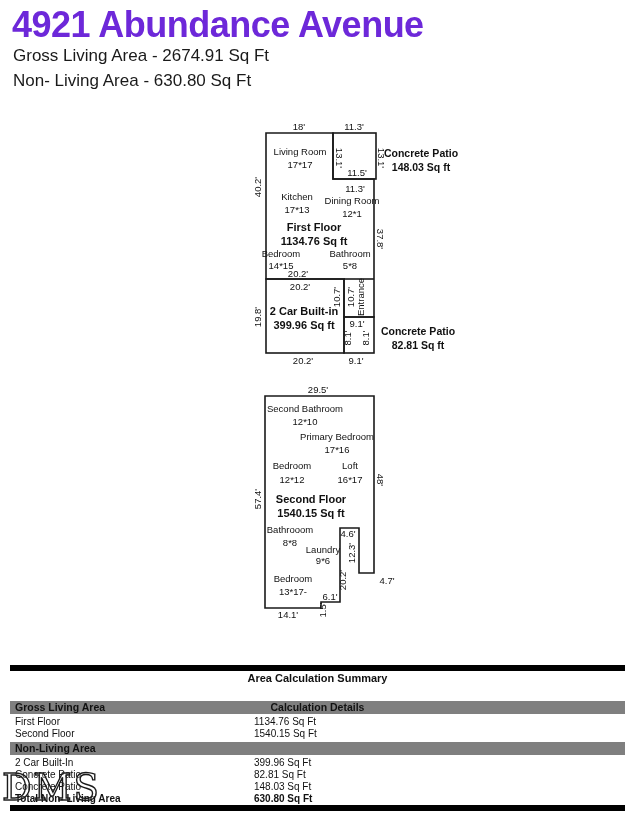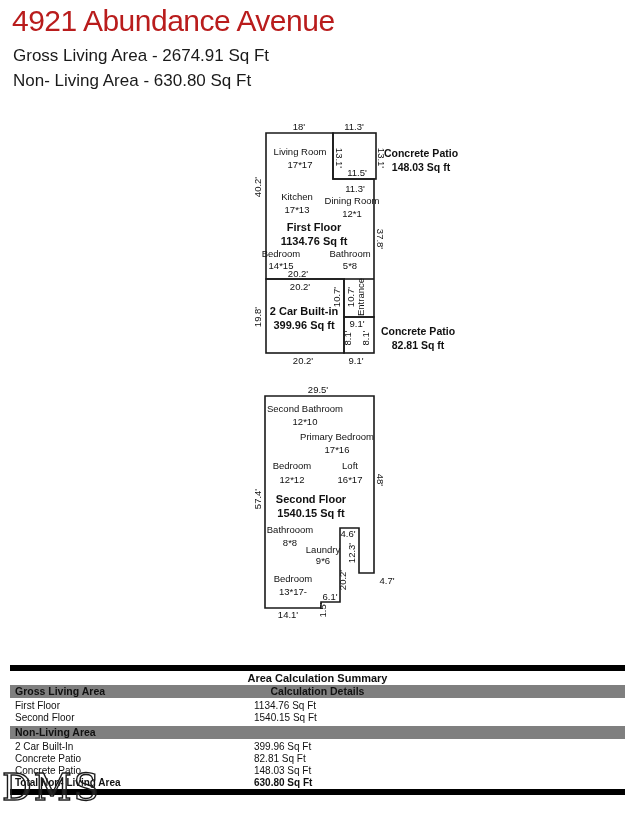--- a/index.html
+++ b/index.html
@@ -1,31 +1,31 @@
 <!DOCTYPE html>
 <html><head>
 <meta charset="utf-8">
 <style>
   html,body{margin:0;padding:0;}
   body{
     width:635px;height:824px;position:relative;background:#ffffff;
     font-family:"Liberation Sans", sans-serif;color:#111;overflow:hidden;
   }
-  #page-title{position:absolute;left:12px;top:4px;font-size:30px;font-weight:normal;letter-spacing:-0.5px;color:#b91c1c;}
+  #page-title{position:absolute;left:12px;top:4px;font-size:36px;font-weight:bold;letter-spacing:-0.5px;color:#6d28d9;}
   .subtitle{position:absolute;left:13px;font-size:17px;color:#1a1a1a;}
   #plan-svg{position:absolute;left:0;top:0;}
   .lbl{position:absolute;transform:translate(-50%,-50%);font-size:9.5px;line-height:10px;white-space:nowrap;color:#111;}
   .lbl.b{font-weight:bold;font-size:10.5px;}
   .lbl.big{font-weight:bold;font-size:11px;}
   .lbl.ccw{transform:translate(-50%,-50%) rotate(-90deg);}
   .lbl.cw{transform:translate(-50%,-50%) rotate(90deg);}
   
   #summary{position:absolute;left:10px;top:665px;width:615px;font-size:10px;}
   .tbar{height:6px;background:#000;}
-  .trow-title{height:14px;line-height:15px;text-align:center;font-weight:bold;font-size:11px;}
+  .trow-title{height:30px;line-height:15px;text-align:center;font-weight:bold;font-size:11px;}
   .grow{height:13px;line-height:13px;background:#7f7f7f;font-weight:bold;font-size:10.5px;position:relative;padding-left:48px;}
   .grow .lcell{position:absolute;left:5px;top:0;}
   .grow .ccell{position:absolute;left:0;right:0;text-align:center;top:0;}
   .drow{height:12px;line-height:12px;position:relative;}
   .drow .lcell{position:absolute;left:5px;top:0;}
   .drow .vcell{position:absolute;left:244px;top:0;}
   .drow.bold{font-weight:bold;}
   .spacer2{height:2px;}
   #watermark{
     position:absolute;left:2px;top:770px;z-index:5;

